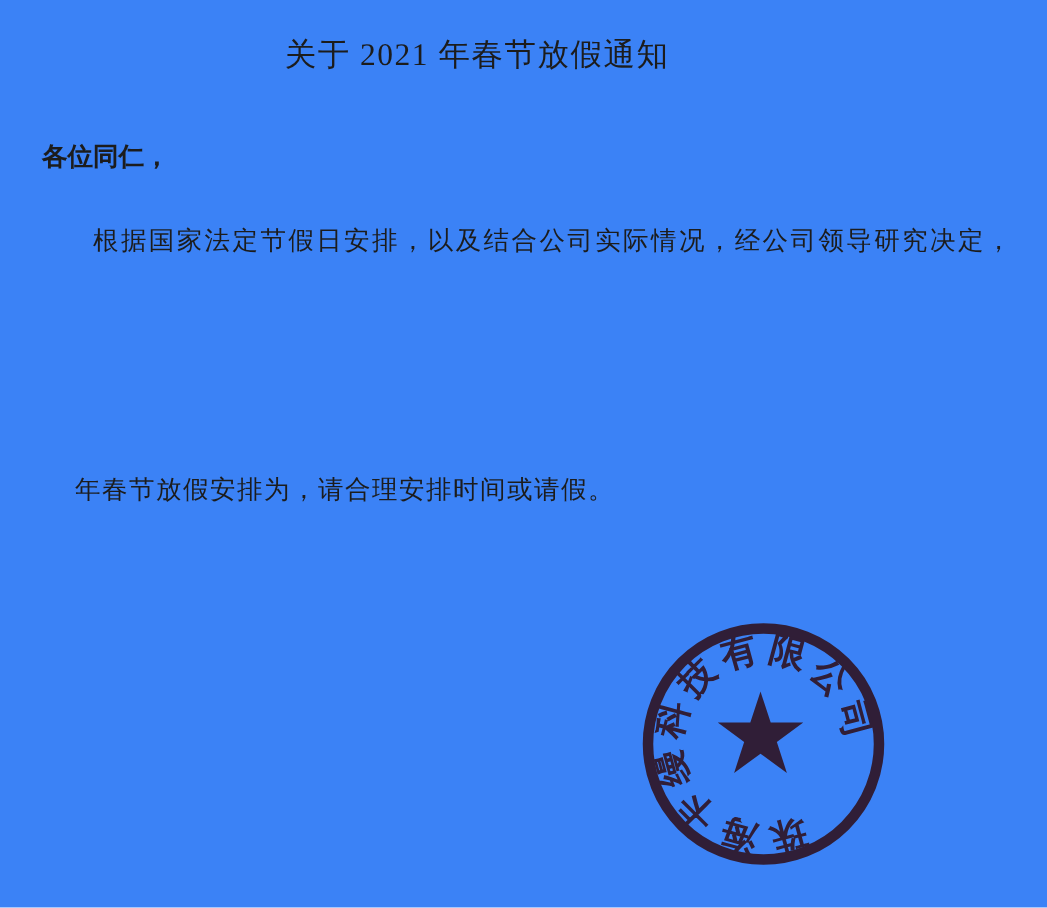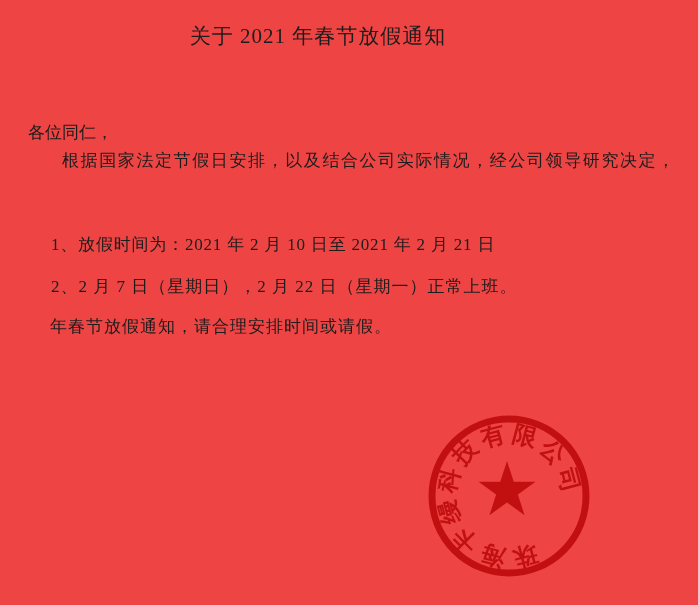--- a/index.html
+++ b/index.html
@@ -2,27 +2,27 @@
 <html><head>
 <meta charset="utf-8">
 <style>
   html,body{margin:0;padding:0;}
   body{
     width:698px;height:605px;position:relative;overflow:hidden;
     background:#ffffff;
     font-family:"Liberation Serif","DejaVu Serif",serif;
     color:#1c1c1c;
   }
-  .page{position:absolute;inset:0;background:#ef4444;}
+  .page{position:absolute;inset:0;background:#3b82f6;}
   .ln{position:absolute;white-space:nowrap;font-size:17px;line-height:1;}
   .title{
     left:0;top:26px;width:636px;text-align:center;
     font-size:21px;letter-spacing:1px;font-weight:400;margin:0;
   }
-  .salutation{left:28px;top:124px;}
+  .salutation{left:28px;top:96px;font-weight:bold;}
   .b0{left:62px;top:152px;letter-spacing:1.6px;}
   .b1{left:28px;top:193px;letter-spacing:0.2px;}
   .b2{left:51px;top:236px;letter-spacing:0.8px;}
   .b3{left:51px;top:278px;letter-spacing:1px;}
   .b4{left:50px;top:318px;letter-spacing:1px;}
   .b5{left:50px;top:356px;letter-spacing:2px;}
   .sig-company{left:343px;top:480px;font-size:18px;letter-spacing:1.2px;}
   .sig-date{left:365px;top:522px;font-size:18px;letter-spacing:0.6px;}
   .seal{
     position:absolute;left:419px;top:406px;width:180px;height:180px;
@@ -32,23 +32,21 @@
 </head>
 <body>
 
 <div class="page">
 
   <h1 class="ln title">关于 2021 年春节放假通知</h1>
 
   <div class="ln salutation">各位同仁，</div>
 
   <div class="ln b0">根据国家法定节假日安排，以及结合公司实际情况，经公司领导研究决定，</div>
-  <div class="ln b2">1、放假时间为：2021 年 2 月 10 日至 2021 年 2 月 21 日</div>
-  <div class="ln b3">2、2 月 7 日（星期日），2 月 22 日（星期一）正常上班。</div>
-  <div class="ln b4">年春节放假通知，请合理安排时间或请假。</div>
+  <div class="ln b4">年春节放假安排为，请合理安排时间或请假。</div>
 
 
   <div class="seal">
     <svg width="180" height="180" viewBox="0 0 180 180" xmlns="http://www.w3.org/2000/svg">
         <circle cx="90" cy="90" r="77" fill="none" stroke="#c9201d" stroke-width="7"></circle>
         <polygon points="88.0,55.0 94.8,75.7 116.5,75.7 98.9,88.6 105.6,109.3 88.0,96.5 70.4,109.3 77.1,88.6 59.5,75.7 81.2,75.7" fill="#c9201d"></polygon>
         <text x="106.0" y="149.9" fill="#c9201d" font-size="24" font-weight="bold" text-anchor="middle" dominant-baseline="central" transform="rotate(165 106.0 149.9)">珠</text>
         <text x="74.0" y="149.9" fill="#c9201d" font-size="24" font-weight="bold" text-anchor="middle" dominant-baseline="central" transform="rotate(195 74.0 149.9)">海</text>
         <text x="46.2" y="133.8" fill="#c9201d" font-size="24" font-weight="bold" text-anchor="middle" dominant-baseline="central" transform="rotate(225 46.2 133.8)">卡</text>
         <text x="30.1" y="106.0" fill="#c9201d" font-size="24" font-weight="bold" text-anchor="middle" dominant-baseline="central" transform="rotate(255 30.1 106.0)">缦</text>

